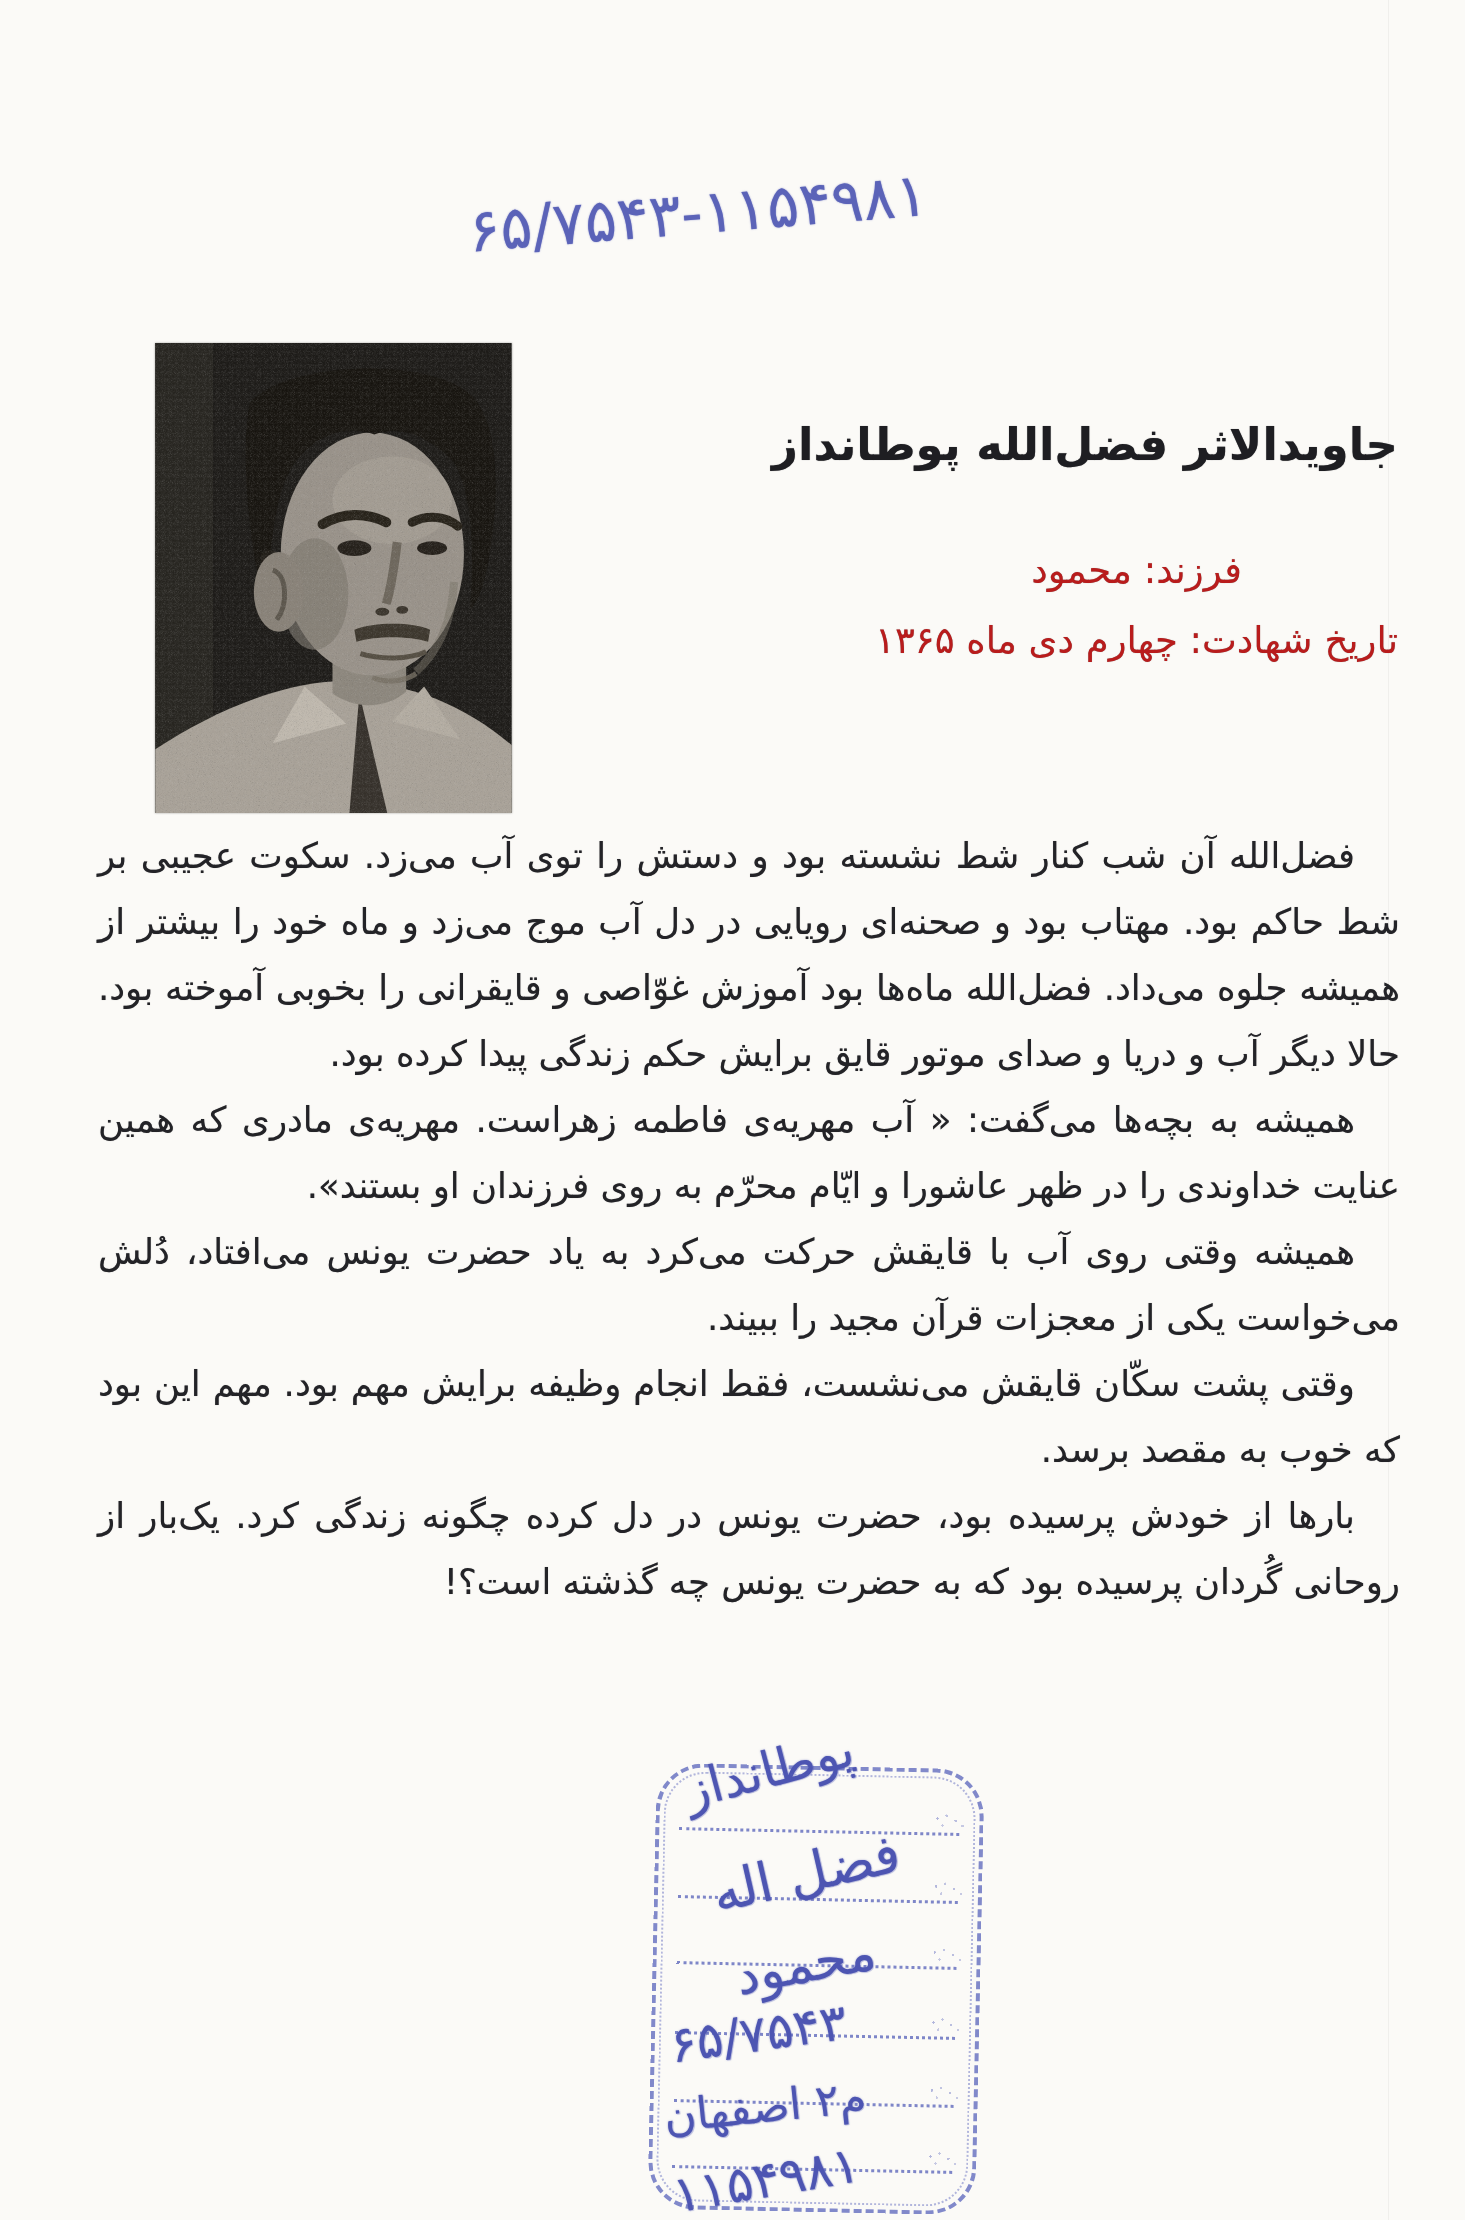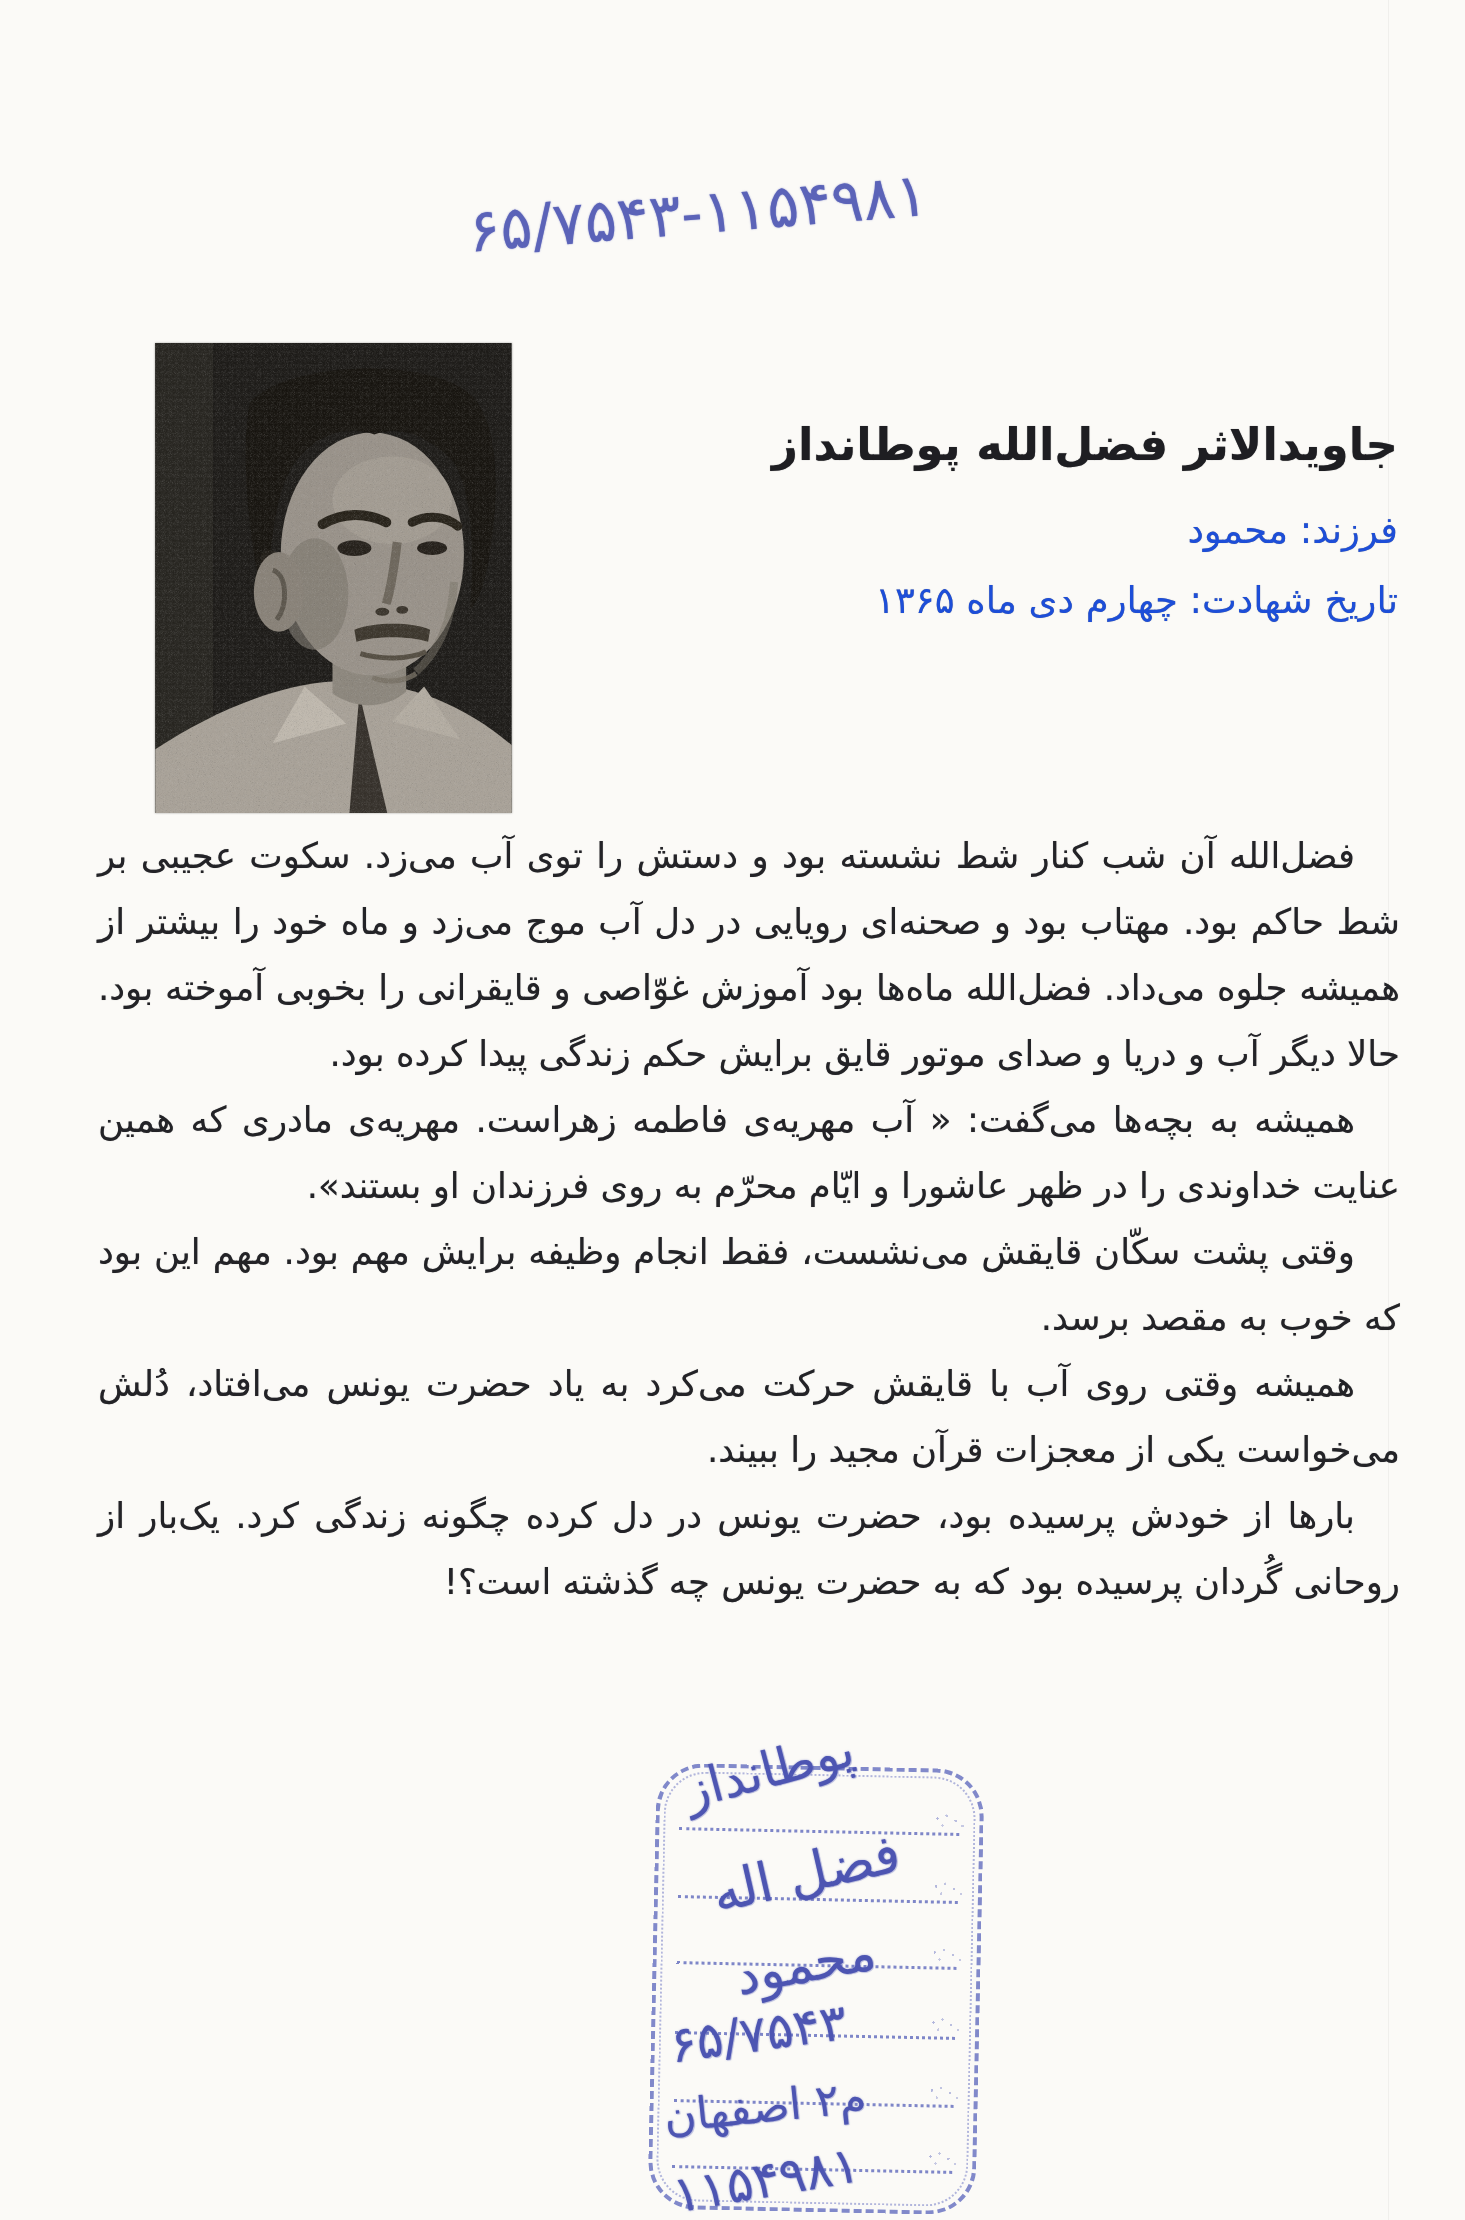--- a/index.html
+++ b/index.html
@@ -44,25 +44,25 @@
     top:418px;right:67px;
     font-size:45px;font-weight:700;
     color:#1e1e22;
     text-align:right;
     text-shadow:0 0 0.8px rgba(20,20,25,0.6);
     white-space:nowrap;
     margin-left:32px;
   }
   .details{
     position:absolute;
-    top:496px;right:67px;
-    text-align:right;
+    top:536px;right:67px;
+    text-align:center;
     font-size:37px;
     line-height:70px;
-    color:#1d4ed8;
+    color:#b91c1c;
     text-shadow:0 0 0.7px rgba(25,25,30,0.5);
   }
   .details div{white-space:nowrap;}
   
   .body-text{
     position:absolute;
     top:823px;right:65px;width:1302px;
     direction:rtl;
     text-align:justify;
     font-size:35.5px;
@@ -159,22 +159,22 @@
   <div class="title">جاویدالاثر فضل‌الله پوطانداز</div>
 
   <div class="details">
     <div>فرزند: محمود</div>
     <div>تاریخ شهادت: چهارم دی ماه ۱۳۶۵</div>
   </div>
 
   <div class="body-text">
     <p>فضل‌الله آن شب کنار شط نشسته بود و دستش را توی آب می‌زد. سکوت عجیبی بر شط حاکم بود. مهتاب بود و صحنه‌ای رویایی در دل آب موج می‌زد و ماه خود را بیشتر از همیشه جلوه می‌داد. فضل‌الله ماه‌ها بود آموزش غوّاصی و قایقرانی را بخوبی آموخته بود. حالا دیگر آب و دریا و صدای موتور قایق برایش حکم زندگی پیدا کرده بود.</p>
     <p>همیشه به بچه‌ها می‌گفت: « آب مهریه‌ی فاطمه زهراست. مهریه‌ی مادری که همین عنایت خداوندی را در ظهر عاشورا و ایّام محرّم به روی فرزندان او بستند».</p>
+    <p>همیشه وقتی روی آب با قایقش حرکت می‌کرد به یاد حضرت یونس می‌افتاد، دُلش می‌خواست یکی از معجزات قرآن مجید را ببیند.</p>
     <p>وقتی پشت سکّان قایقش می‌نشست، فقط انجام وظیفه برایش مهم بود. مهم این بود که خوب به مقصد برسد.</p>
-    <p>همیشه وقتی روی آب با قایقش حرکت می‌کرد به یاد حضرت یونس می‌افتاد، دُلش می‌خواست یکی از معجزات قرآن مجید را ببیند.</p>
     <p>بارها از خودش پرسیده بود، حضرت یونس در دل کرده چگونه زندگی کرد. یک‌بار از روحانی گُردان پرسیده بود که به حضرت یونس چه گذشته است؟!</p>
   </div>
 
   <div class="stamp">
     <div class="stamp-line" style="top:60px;"></div>
     <div class="stamp-line" style="top:128px;"></div>
     <div class="stamp-line" style="top:194px;"></div>
     <div class="stamp-line" style="top:264px;"></div>
     <div class="stamp-line" style="top:332px;"></div>
     <div class="stamp-line" style="top:398px;"></div>

